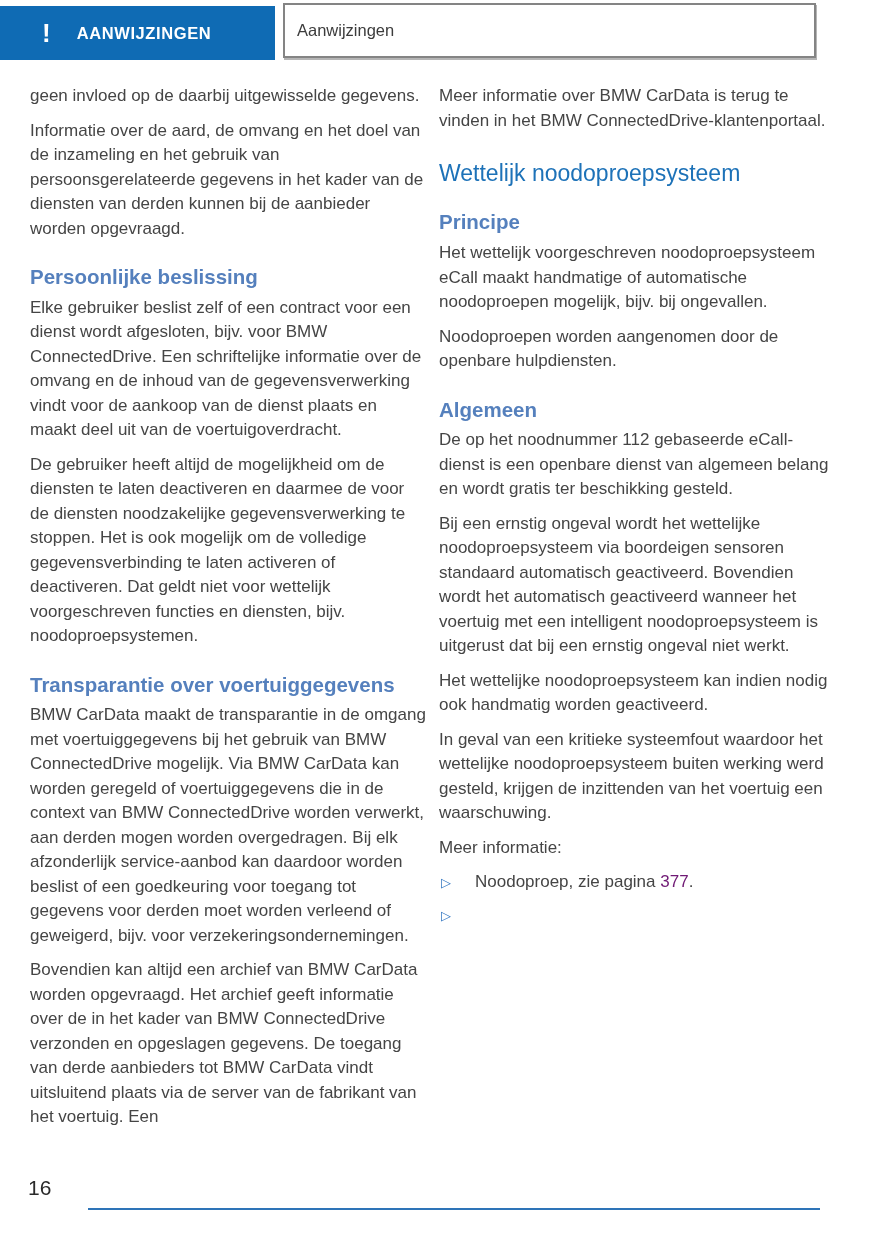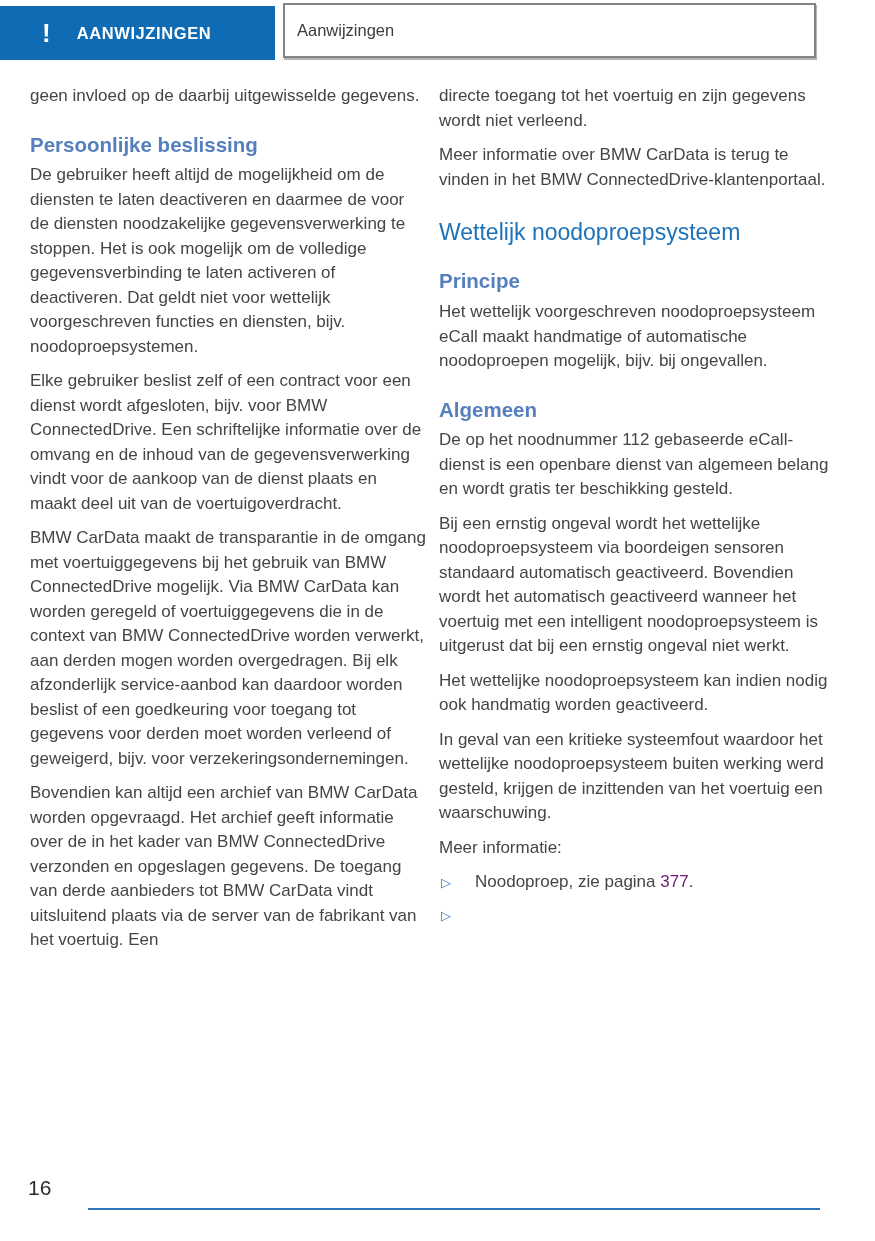--- a/index.html
+++ b/index.html
@@ -146,33 +146,35 @@
   </div>
   <div class="running-header-box">
     <span class="running-header-title">Aanwijzingen</span>
   </div>
 </header>
 
 <main class="content">
 
   <div class="column">
     <p>geen invloed op de daarbij uitgewisselde gegevens.</p>
+    <p>Informatie over de aard, de omvang en het doel van de inzameling en het gebruik van persoonsgerelateerde gegevens in het kader van de diensten van derden kunnen bij de aanbieder worden opgevraagd.</p>
     <h3 class="section-heading">Persoonlijke beslissing</h3>
+    <p>Elke gebruiker beslist zelf of een contract voor een dienst wordt afgesloten, bijv. voor BMW ConnectedDrive. Een schriftelijke informatie over de omvang en de inhoud van de gegevensverwerking vindt voor de aankoop van de dienst plaats en maakt deel uit van de voertuigoverdracht.</p>
     <p>De gebruiker heeft altijd de mogelijkheid om de diensten te laten deactiveren en daarmee de voor de diensten noodzakelijke gegevensverwerking te stoppen. Het is ook mogelijk om de volledige gegevensverbinding te laten activeren of deactiveren. Dat geldt niet voor wettelijk voorgeschreven functies en diensten, bijv. noodoproepsystemen.</p>
-    <p>Elke gebruiker beslist zelf of een contract voor een dienst wordt afgesloten, bijv. voor BMW ConnectedDrive. Een schriftelijke informatie over de omvang en de inhoud van de gegevensverwerking vindt voor de aankoop van de dienst plaats en maakt deel uit van de voertuigoverdracht.</p>
+    <h3 class="section-heading">Transparantie over voertuiggegevens</h3>
     <p>BMW CarData maakt de transparantie in de omgang met voertuiggegevens bij het gebruik van BMW ConnectedDrive mogelijk. Via BMW CarData kan worden geregeld of voertuiggegevens die in de context van BMW ConnectedDrive worden verwerkt, aan derden mogen worden overgedragen. Bij elk afzonderlijk service-aanbod kan daardoor worden beslist of een goedkeuring voor toegang tot gegevens voor derden moet worden verleend of geweigerd, bijv. voor verzekeringsondernemingen.</p>
     <p>Bovendien kan altijd een archief van BMW CarData worden opgevraagd. Het archief geeft informatie over de in het kader van BMW ConnectedDrive verzonden en opgeslagen gegevens. De toegang van derde aanbieders tot BMW CarData vindt uitsluitend plaats via de server van de fabrikant van het voertuig. Een</p>
   </div>
 
   <div class="column">
-    <p>directe toegang tot het voertuig en zijn gegevens wordt niet verleend.</p>
     <p>Meer informatie over BMW CarData is terug te vinden in het BMW ConnectedDrive-klantenportaal.</p>
     <h2 class="chapter-heading">Wettelijk noodoproepsysteem</h2>
     <h3 class="section-heading">Principe</h3>
     <p>Het wettelijk voorgeschreven noodoproepsysteem eCall maakt handmatige of automatische noodoproepen mogelijk, bijv. bij ongevallen.</p>
+    <p>Noodoproepen worden aangenomen door de openbare hulpdiensten.</p>
     <h3 class="section-heading">Algemeen</h3>
     <p>De op het noodnummer 112 gebaseerde eCall-dienst is een openbare dienst van algemeen belang en wordt gratis ter beschikking gesteld.</p>
     <p>Bij een ernstig ongeval wordt het wettelijke noodoproepsysteem via boordeigen sensoren standaard automatisch geactiveerd. Bovendien wordt het automatisch geactiveerd wanneer het voertuig met een intelligent noodoproepsysteem is uitgerust dat bij een ernstig ongeval niet werkt.</p>
     <p>Het wettelijke noodoproepsysteem kan indien nodig ook handmatig worden geactiveerd.</p>
     <p>In geval van een kritieke systeemfout waardoor het wettelijke noodoproepsysteem buiten werking werd gesteld, krijgen de inzittenden van het voertuig een waarschuwing.</p>
     <p>Meer informatie:</p>
 
     <div class="bullet-list">
       <div class="bullet-item">
         <span class="triangle-bullet-icon">▷</span>

